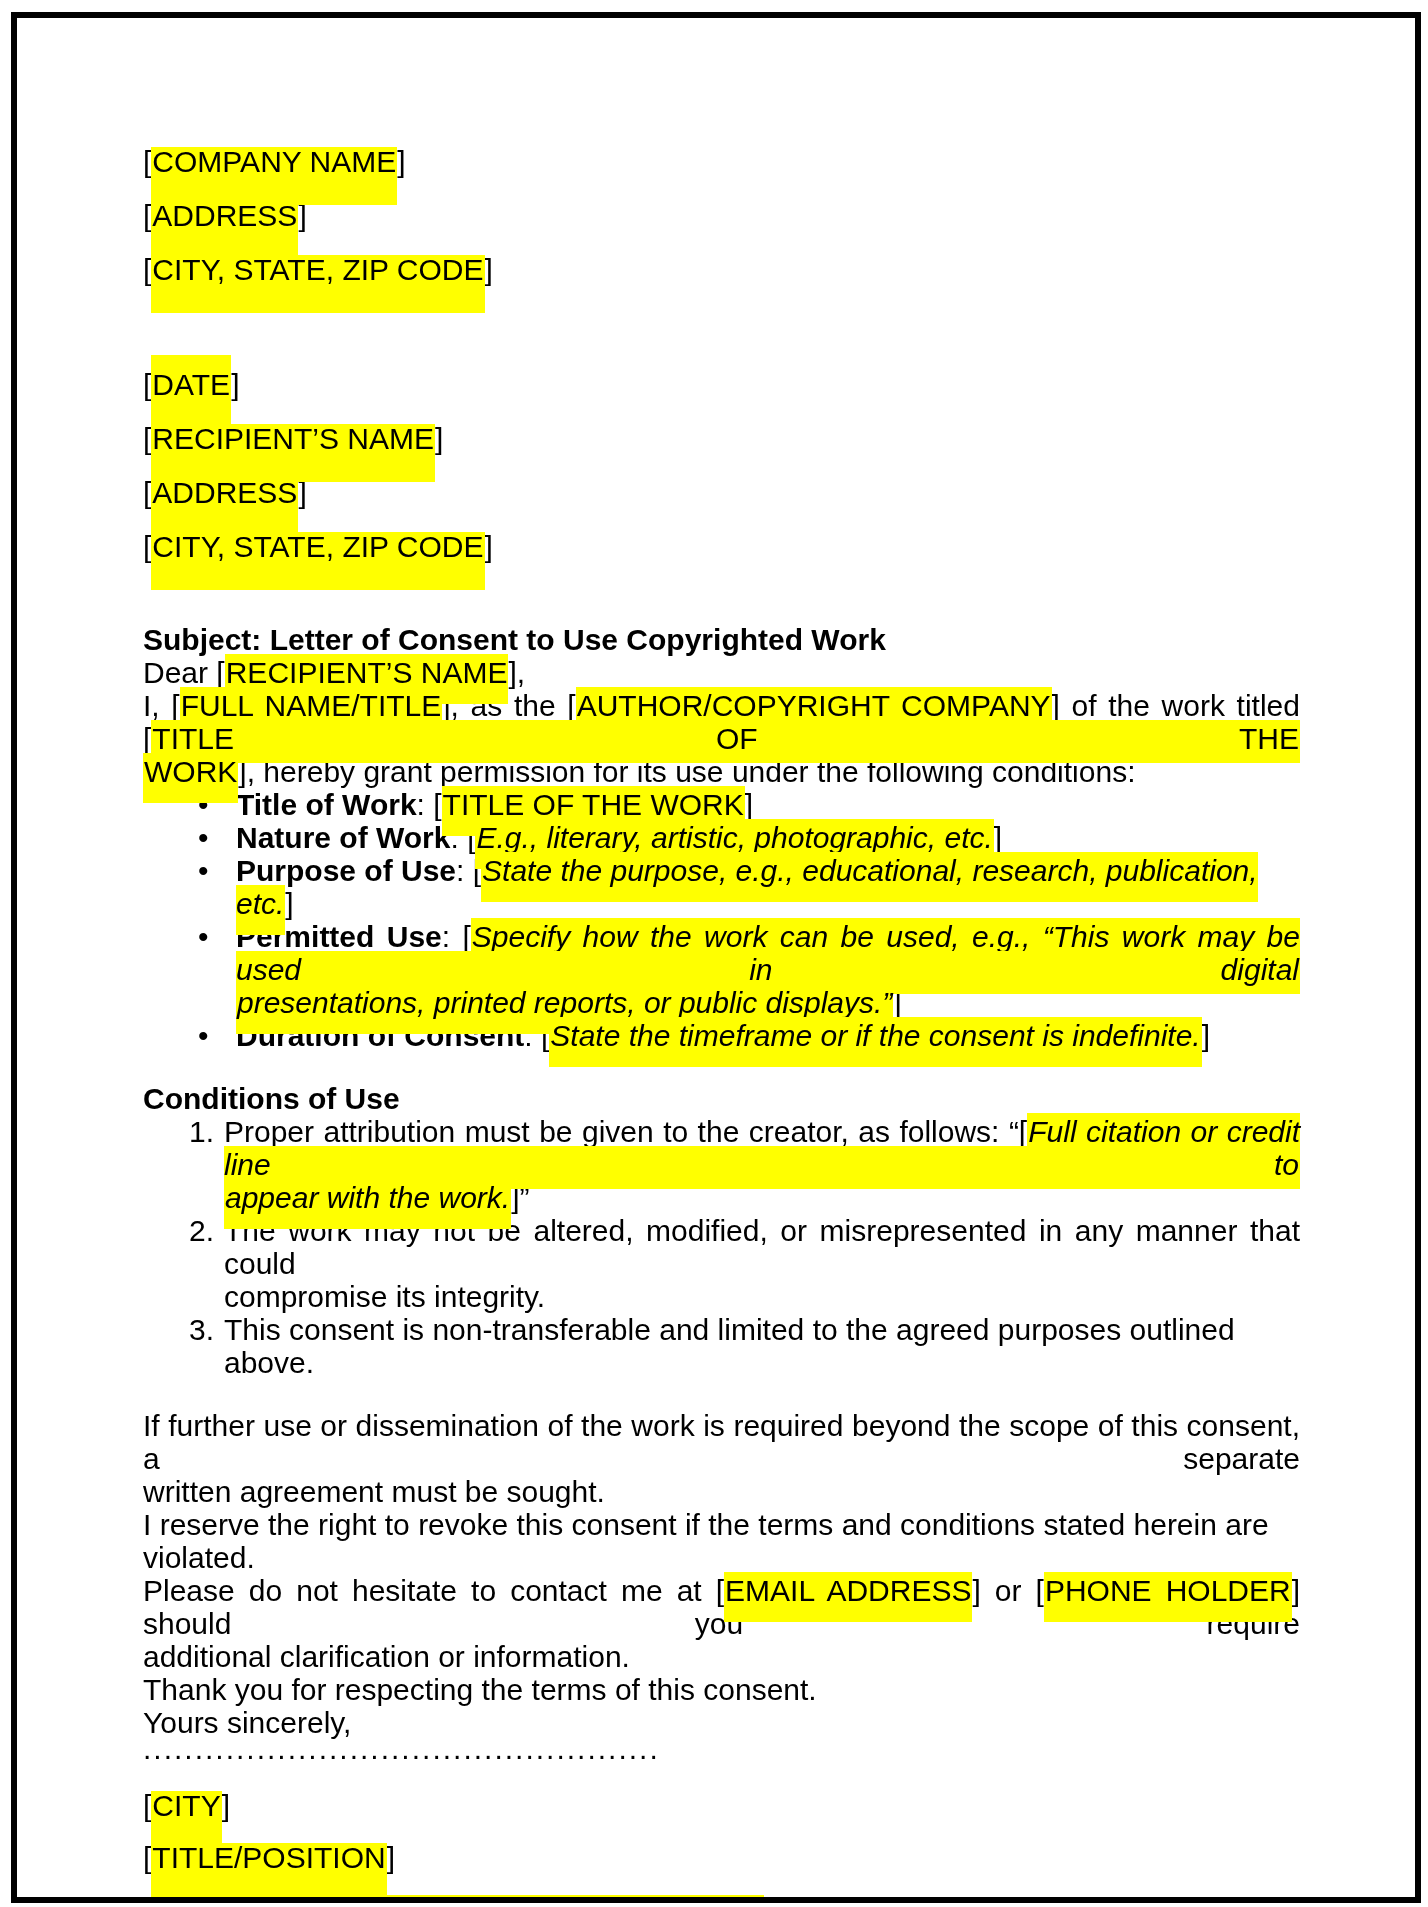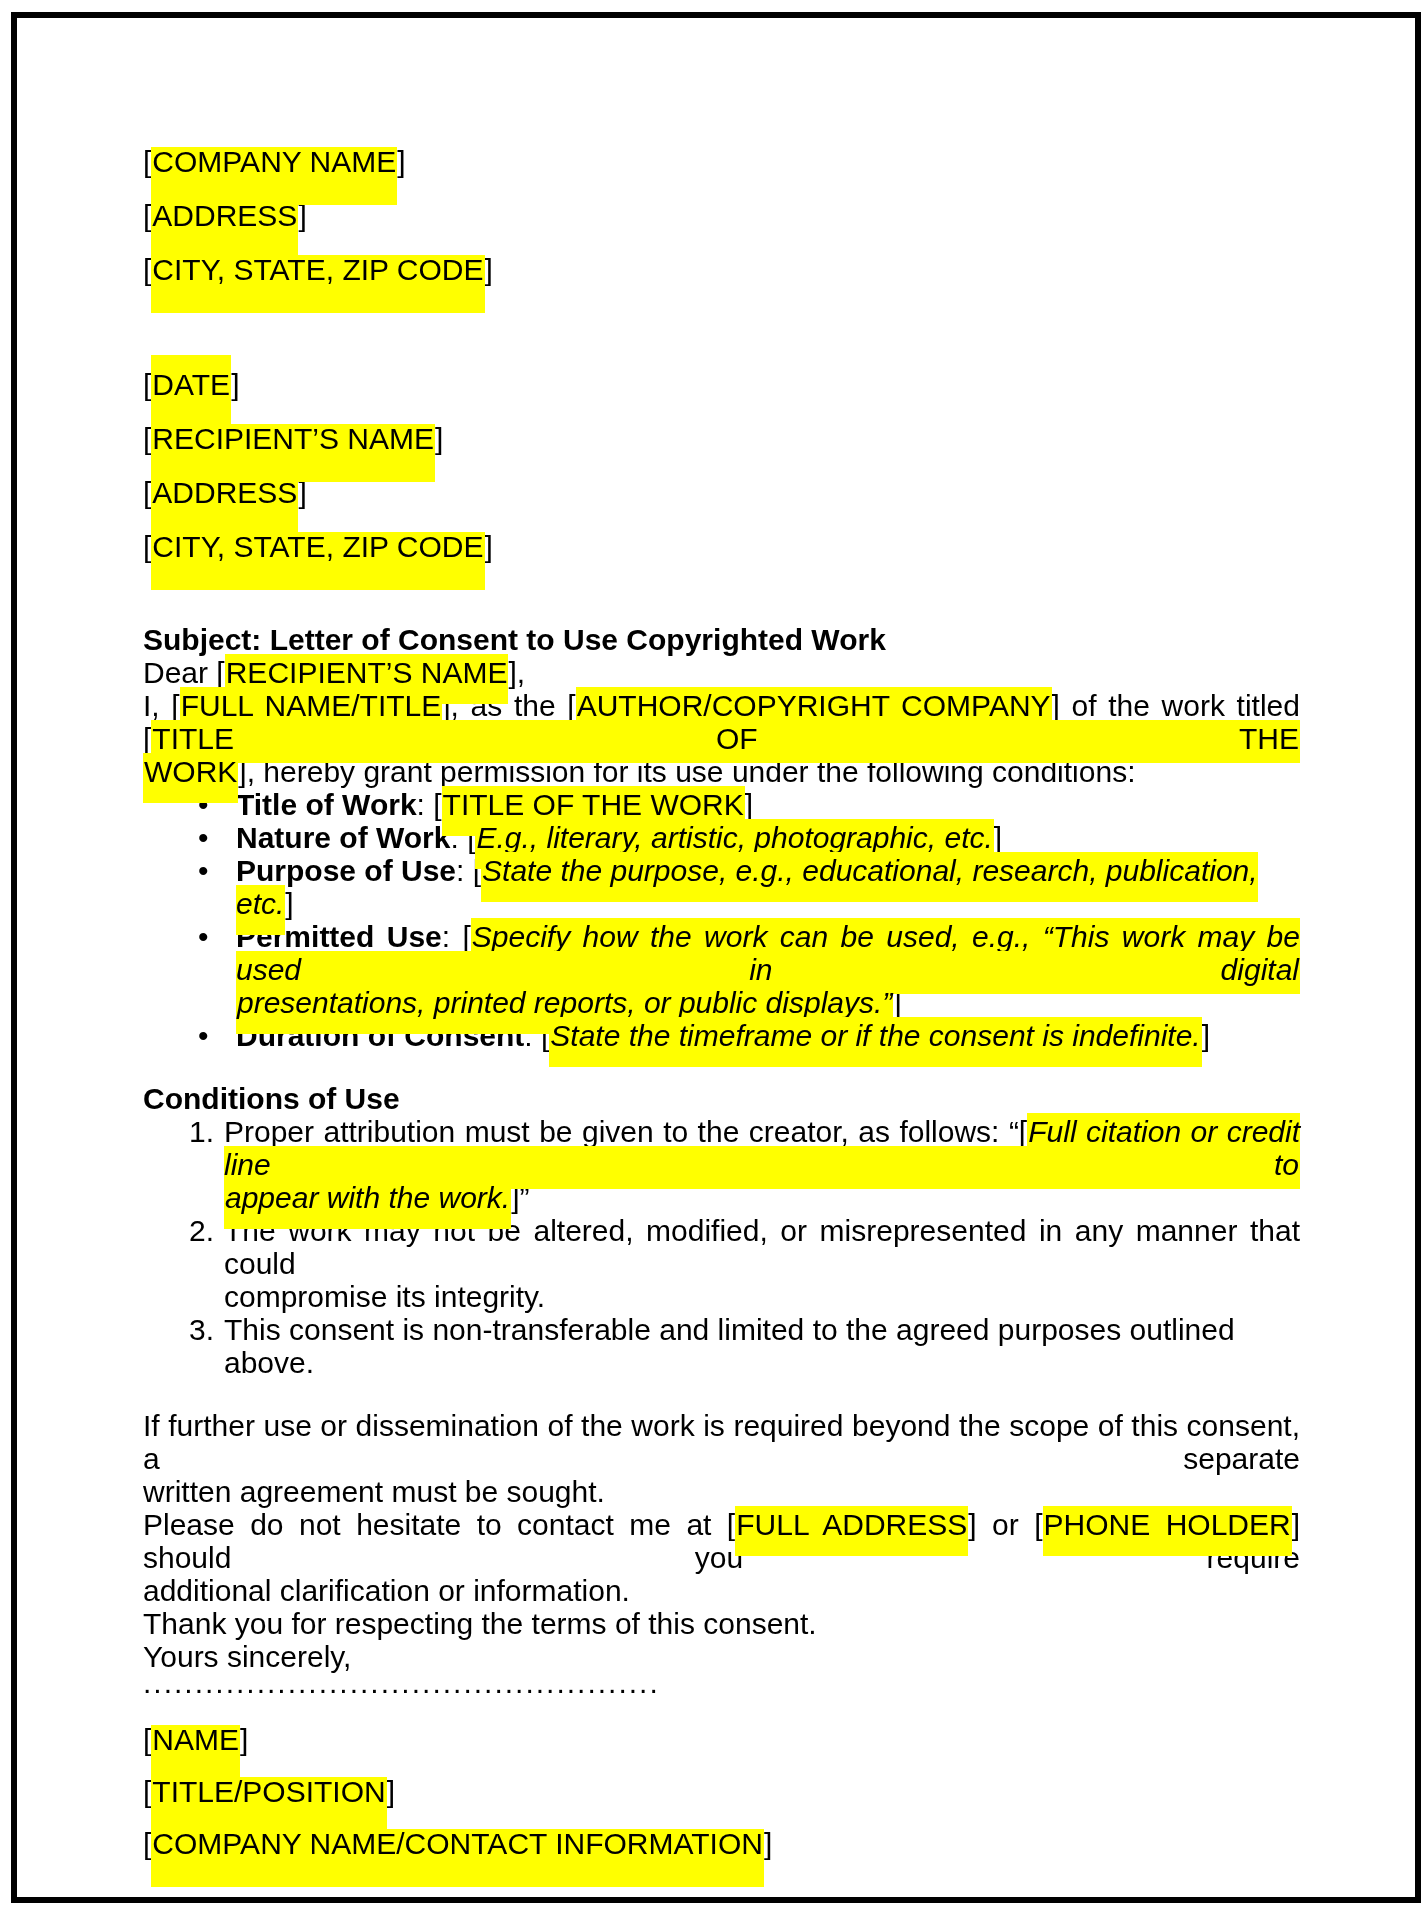--- a/index.html
+++ b/index.html
@@ -137,32 +137,33 @@
           <span class="line">This consent is non-transferable and limited to the agreed purposes outlined above.</span>
         </span>
     </div>
   </div>
 
   <p class="para p-scope">
     <span class="line jline">If further use or dissemination of the work is required beyond the scope of this consent, a separate</span>
     <span class="line">written agreement must be sought.</span>
   </p>
 
+  <p class="para p-revoke">I reserve the right to revoke this consent if the terms and conditions stated herein are violated.</p>
 
   <p class="para p-contact">
-    <span class="line jline"><span>Please do not hesitate to contact me at [</span><span class="hl hl-deep">FULL ADDRESS</span><span>] or [</span><span class="hl hl-deep">PHONE HOLDER</span><span>] should you require</span></span>
+    <span class="line jline"><span>Please do not hesitate to contact me at [</span><span class="hl hl-deep">EMAIL ADDRESS</span><span>] or [</span><span class="hl hl-deep">PHONE HOLDER</span><span>] should you require</span></span>
     <span class="line">additional clarification or information.</span>
   </p>
 
   <p class="para p-thanks">Thank you for respecting the terms of this consent.</p>
 
   <p class="para p-yours">Yours sincerely,</p>
   <div class="dotline">..................................................</div>
 
   <div class="signature-block">
-    <div class="sig-row"><span>[</span><span class="hl tail">NAME</span><span>]</span></div>
+    <div class="sig-row"><span>[</span><span class="hl tail">CITY</span><span>]</span></div>
     <div class="sig-row"><span>[</span><span class="hl tail">TITLE/POSITION</span><span>]</span></div>
     <div class="sig-row"><span>[</span><span class="hl tail">COMPANY NAME/CONTACT INFORMATION</span><span>]</span></div>
   </div>
 
 </div>
 
 <div class="frame"></div>
 
 </body></html>

